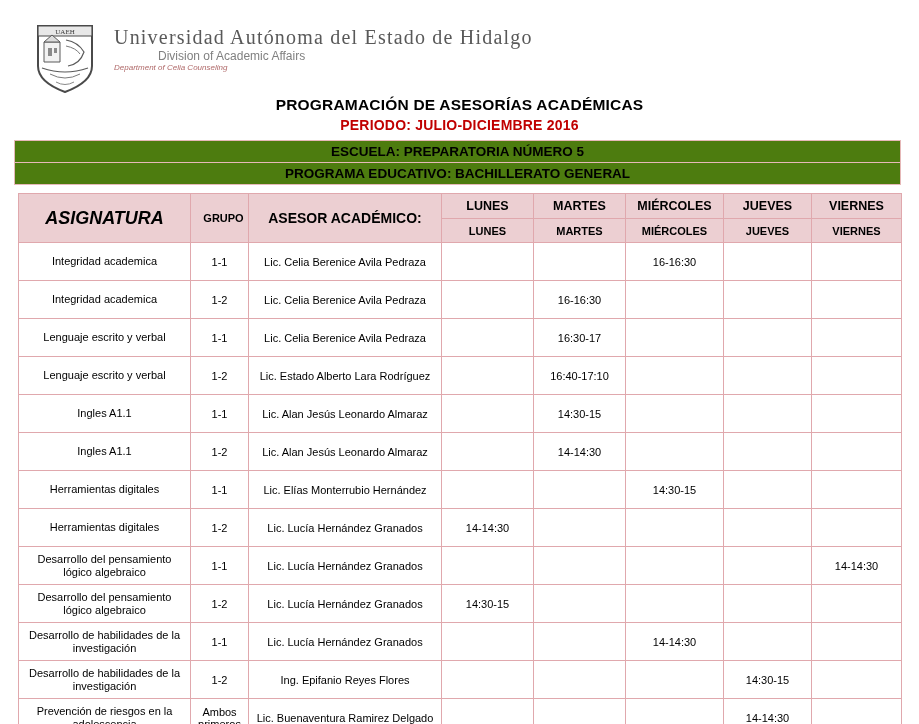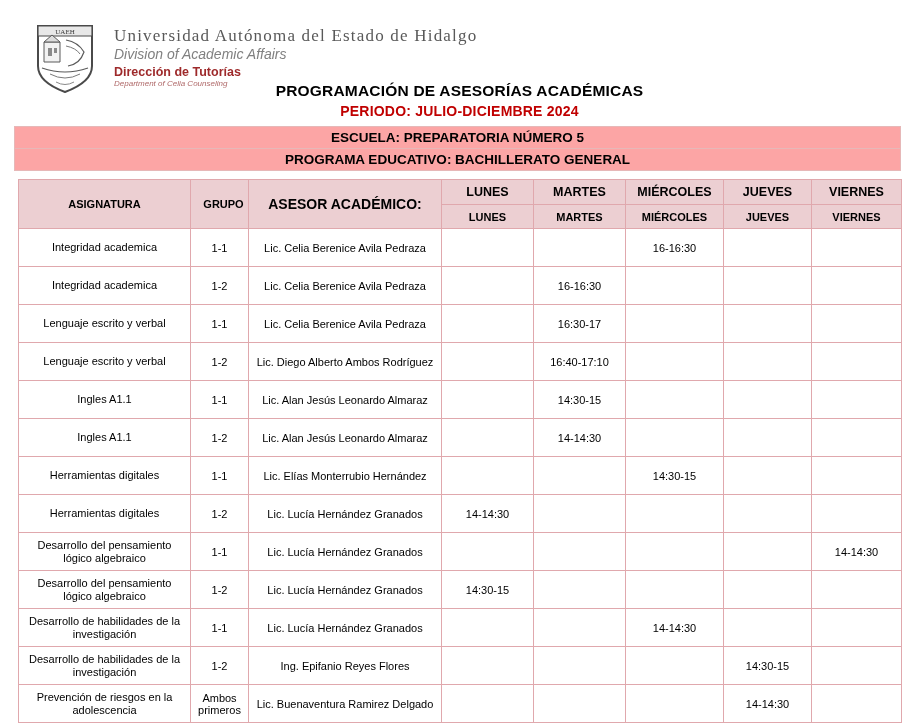--- a/index.html
+++ b/index.html
@@ -23,74 +23,74 @@
   .logo{
     width:70px;height:72px;
     margin-right:14px;
     flex:0 0 auto;
     position:relative;
   }
   .logo svg{display:block;}
   .header-text{padding-top:4px;}
   .uni-name{
     font-family:"Liberation Serif", serif;
-    font-size:17px;
+    font-size:20px;
     letter-spacing:1.2px;
     color:#595959;
     white-space:nowrap;
   }
   .div-acad{
     font-size:12.5px;
     font-weight:bold;
     color:#404040;
     margin-top:3px;
     line-height:1.15;
   }
   .div-acad-en{
-    font-size:14px;
+    font-size:12px;
     color:#808080;
     line-height:1.2;
-    font-style:italic;
+    margin-left:44px;
   }
   .dir-tut{
     font-size:12.5px;
     font-weight:bold;
     color:#9e2a2b;
     margin-top:2px;
     line-height:1.15;
   }
   .dir-tut-en{
     font-size:8px;
     color:#b06a6a;
     line-height:1.2;
     font-style:italic;
   }
 
   
   .title-main{
     text-align:center;
     font-size:15.5px;
     font-weight:bold;
-    margin-top:0;
+    margin-top:14px;
     letter-spacing:.2px;
   }
   .title-period{
     text-align:center;
     font-size:14px;
     font-weight:bold;
     color:#c00000;
     margin-top:3px;
     letter-spacing:.2px;
   }
 
   
   .band{
     margin:7px 18px 0 14px;
     border:1px solid #e6b8b8;
-    background:#fca5a5;
+    background:#4d7c0f;
   }
   .band div{
     text-align:center;
     font-size:13.5px;
     font-weight:bold;
     padding:3px 0;
   }
   .band .b1{border-bottom:1px solid #e6b8b8;}
 
   
@@ -104,21 +104,21 @@
     border:1px solid #e0a8ad;
     padding:0;
     font-size:11.5px;
     text-align:center;
     vertical-align:middle;
   }
   thead th{
     background:#eccfd2;
     font-weight:bold;
   }
-  .h-asig{font-size:11px;height:47px;}
+  .h-asig{font-size:18px;height:47px;font-style:italic;}
   .h-grupo{font-size:11px;padding-left:8px;}
   .h-asesor{font-size:14px;}
   .h-day{font-size:12.5px;height:24px;}
   .h-day2{font-size:11px;height:23px;background:#eccfd2;}
   tbody td{
     height:33px;
     background:#ffffff;
   }
   .c-asig{font-size:11px;line-height:1.15;padding:2px 3px;}
   .c-grupo{font-size:11px;}
@@ -144,27 +144,26 @@
         <path d="M36 18 Q48 20 54 30 Q50 42 38 44" fill="none" stroke="#5a5a5a" stroke-width="1.2"></path>
         <path d="M36 24 Q46 26 50 32" fill="none" stroke="#7a7a7a" stroke-width="1"></path>
         <path d="M12 46 Q35 54 58 46" fill="none" stroke="#5a5a5a" stroke-width="1.2"></path>
         <path d="M20 52 Q35 60 50 52" fill="none" stroke="#7a7a7a" stroke-width="1"></path>
         <path d="M26 60 Q35 65 44 60" fill="none" stroke="#8a8a8a" stroke-width="1"></path>
       </svg>
     </div>
     <div class="header-text">
       <div class="uni-name">Universidad Autónoma del Estado de Hidalgo</div>
       <div class="div-acad-en">Division of Academic Affairs</div>
-      <div class="dir-tut">Dirección de Tutorías</div>
       <div class="dir-tut-en">Department of Celia Counseling</div>
     </div>
   </div>
 
   <div class="title-main">PROGRAMACIÓN DE ASESORÍAS ACADÉMICAS</div>
-  <div class="title-period">PERIODO:  JULIO-DICIEMBRE 2024</div>
+  <div class="title-period">PERIODO:  JULIO-DICIEMBRE 2016</div>
 
   <div class="band">
     <div class="b1">ESCUELA: PREPARATORIA NÚMERO 5</div>
     <div>PROGRAMA EDUCATIVO: BACHILLERATO GENERAL</div>
   </div>
 
   <table>
     <colgroup>
       <col style="width:172px">
       <col style="width:58px">
@@ -221,21 +220,21 @@
         <td class="c-asesor">Lic. Celia Berenice Avila Pedraza</td>
         <td class="c-time"></td>
         <td class="c-time">16:30-17</td>
         <td class="c-time"></td>
         <td class="c-time"></td>
         <td class="c-time"></td>
       </tr>
       <tr>
         <td class="c-asig">Lenguaje escrito y verbal</td>
         <td class="c-grupo">1-2</td>
-        <td class="c-asesor">Lic. Diego Alberto Ambos Rodríguez</td>
+        <td class="c-asesor">Lic. Estado Alberto Lara Rodríguez</td>
         <td class="c-time"></td>
         <td class="c-time">16:40-17:10</td>
         <td class="c-time"></td>
         <td class="c-time"></td>
         <td class="c-time"></td>
       </tr>
       <tr>
         <td class="c-asig">Ingles A1.1</td>
         <td class="c-grupo">1-1</td>
         <td class="c-asesor">Lic. Alan Jesús Leonardo Almaraz</td>

